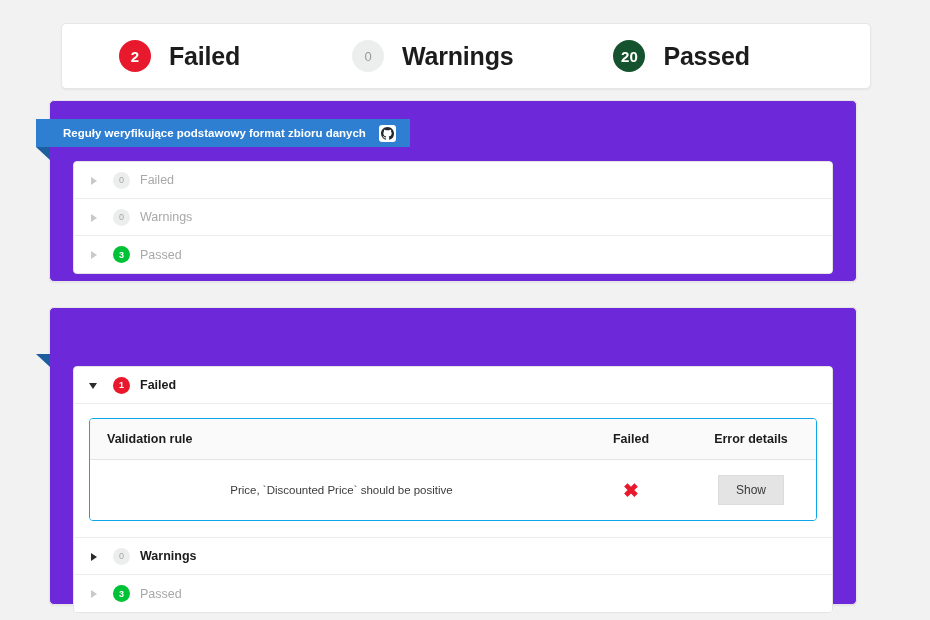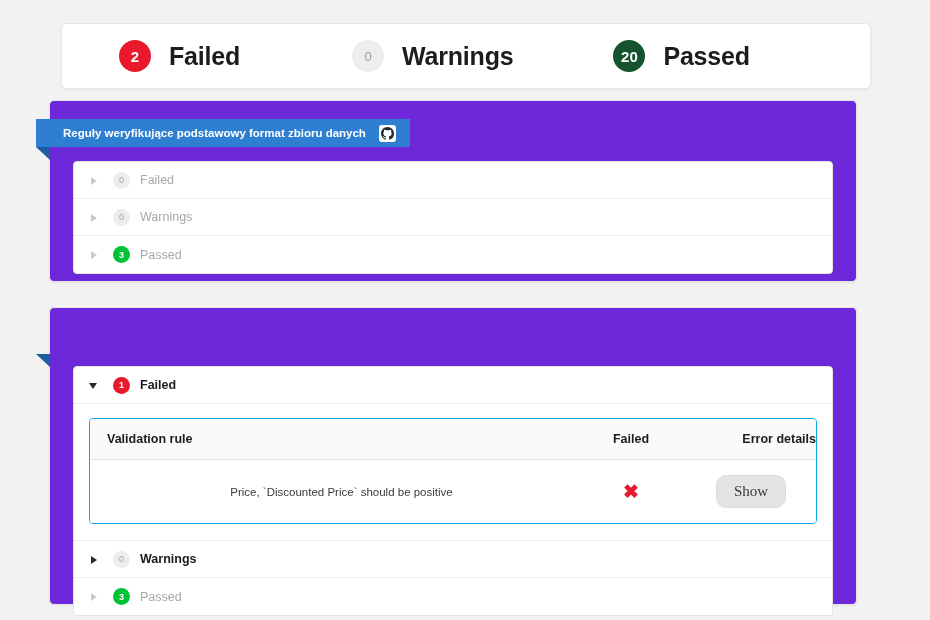--- a/index.html
+++ b/index.html
@@ -210,45 +210,45 @@
     background: #fafafa;
     font-size: 12.5px;
     font-weight: bold;
     color: #1c1c1c;
     text-align: left;
     padding: 13px 0 13px 0;
     border-bottom: 1px solid #e4e4e4;
   }
   .vtable th.col-rule   { padding-left: 17px; }
   .vtable th.col-status { width: 110px; text-align: center; }
-  .vtable th.col-err    { width: 130px; text-align: right; }
+  .vtable th.col-err    { width: 130px; text-align: center; }
   .vtable td {
     font-size: 11.5px;
     color: #3a3a3a;
     padding: 15px 0;
     background: #ffffff;
   }
   .vtable td.col-rule   { padding-left: 17px; text-align: center; }
   .vtable td.col-status { text-align: center; }
   .vtable td.col-err    { text-align: center; }
   .xmark {
     color: #e8192c;
     font-size: 19px;
     font-weight: bold;
     line-height: 1;
   }
   .show-btn {
     display: inline-block;
     background: #e4e4e4;
     border: 1px solid #dcdcdc;
-    border-radius: 10px;
-    font-size: 15px;
+    border-radius: 0;
+    font-size: 12px;
     color: #3a3a3a;
     padding: 7px 17px;
-    font-family: Liberation Serif, serif;
+    font-family: Liberation Sans, sans-serif;
     cursor: pointer;
   }
 </style>
 </head>
 <body>
 
 <div class="page">
 
   <div class="summary-card">
     <div class="summary-item failed">

